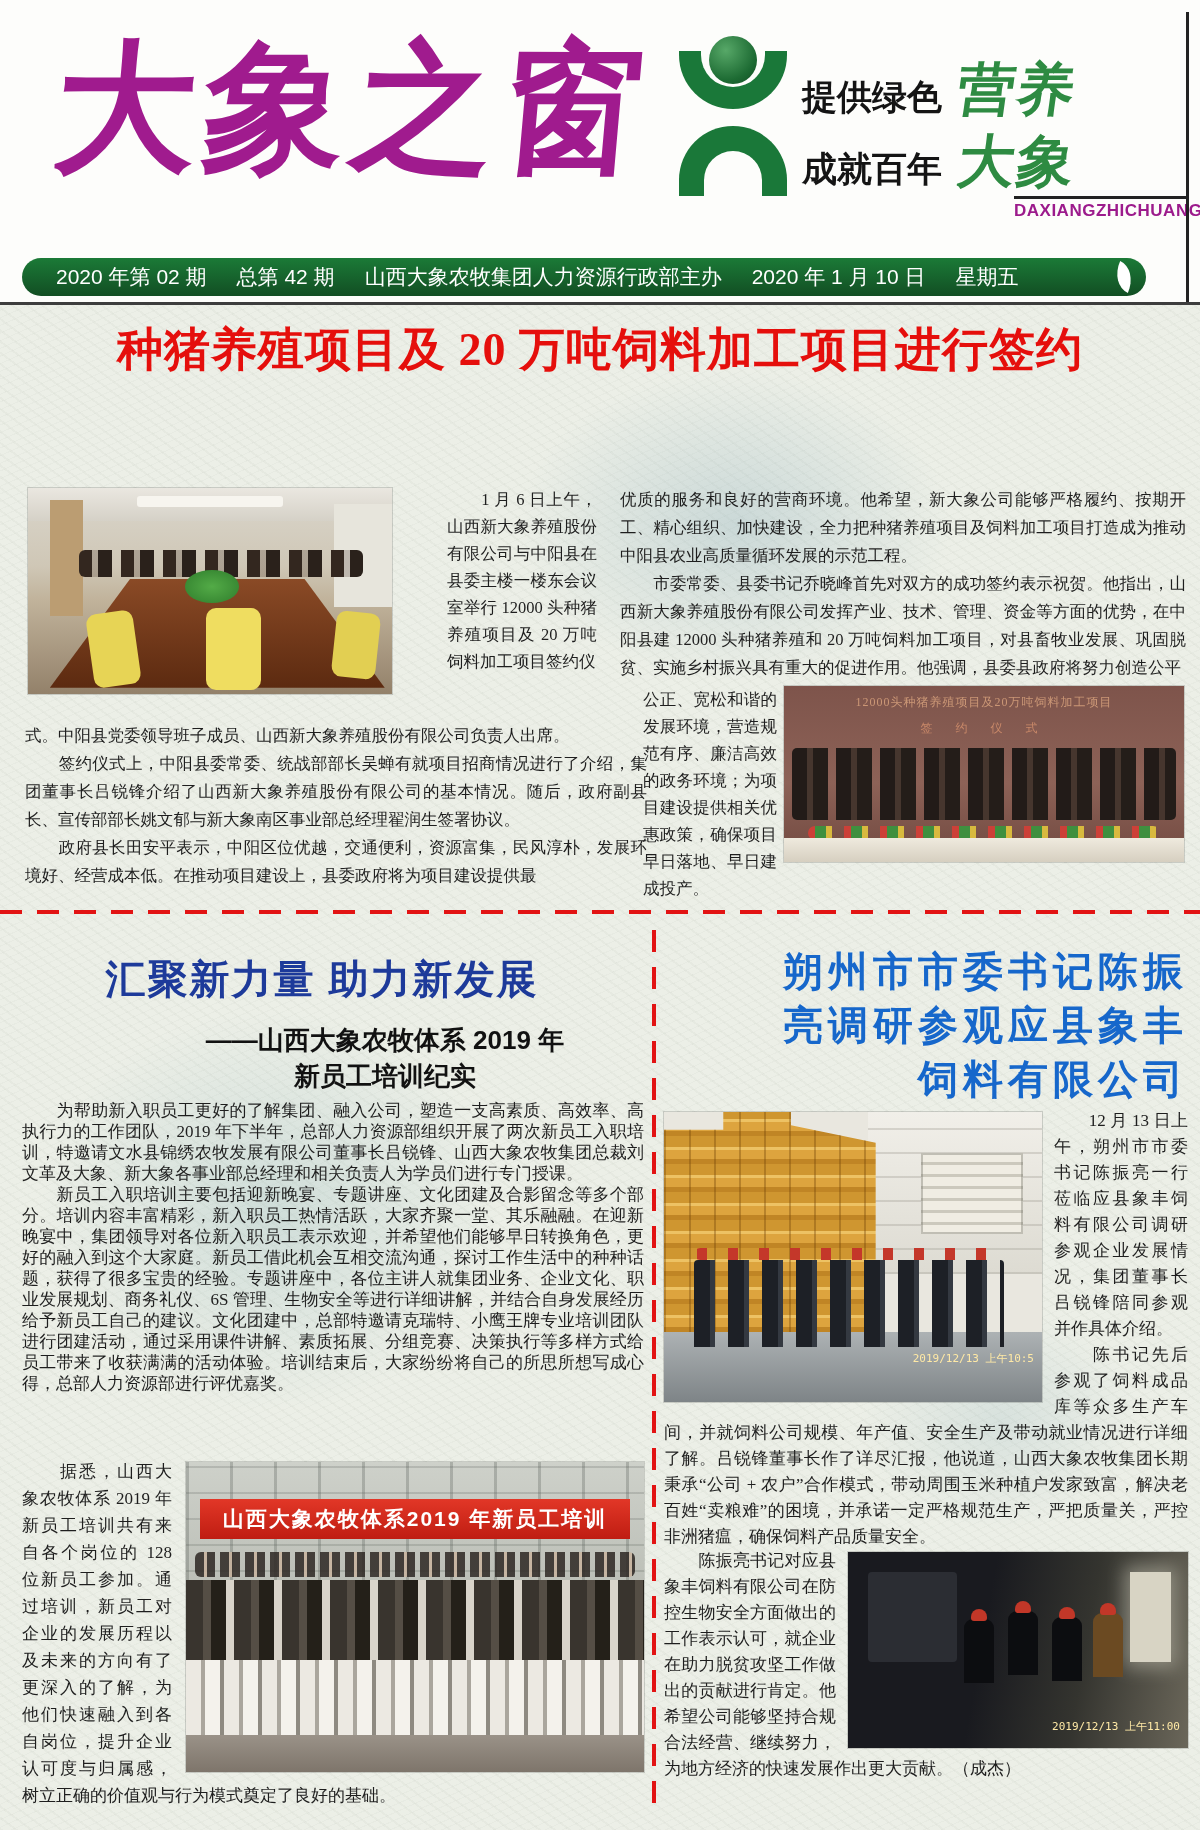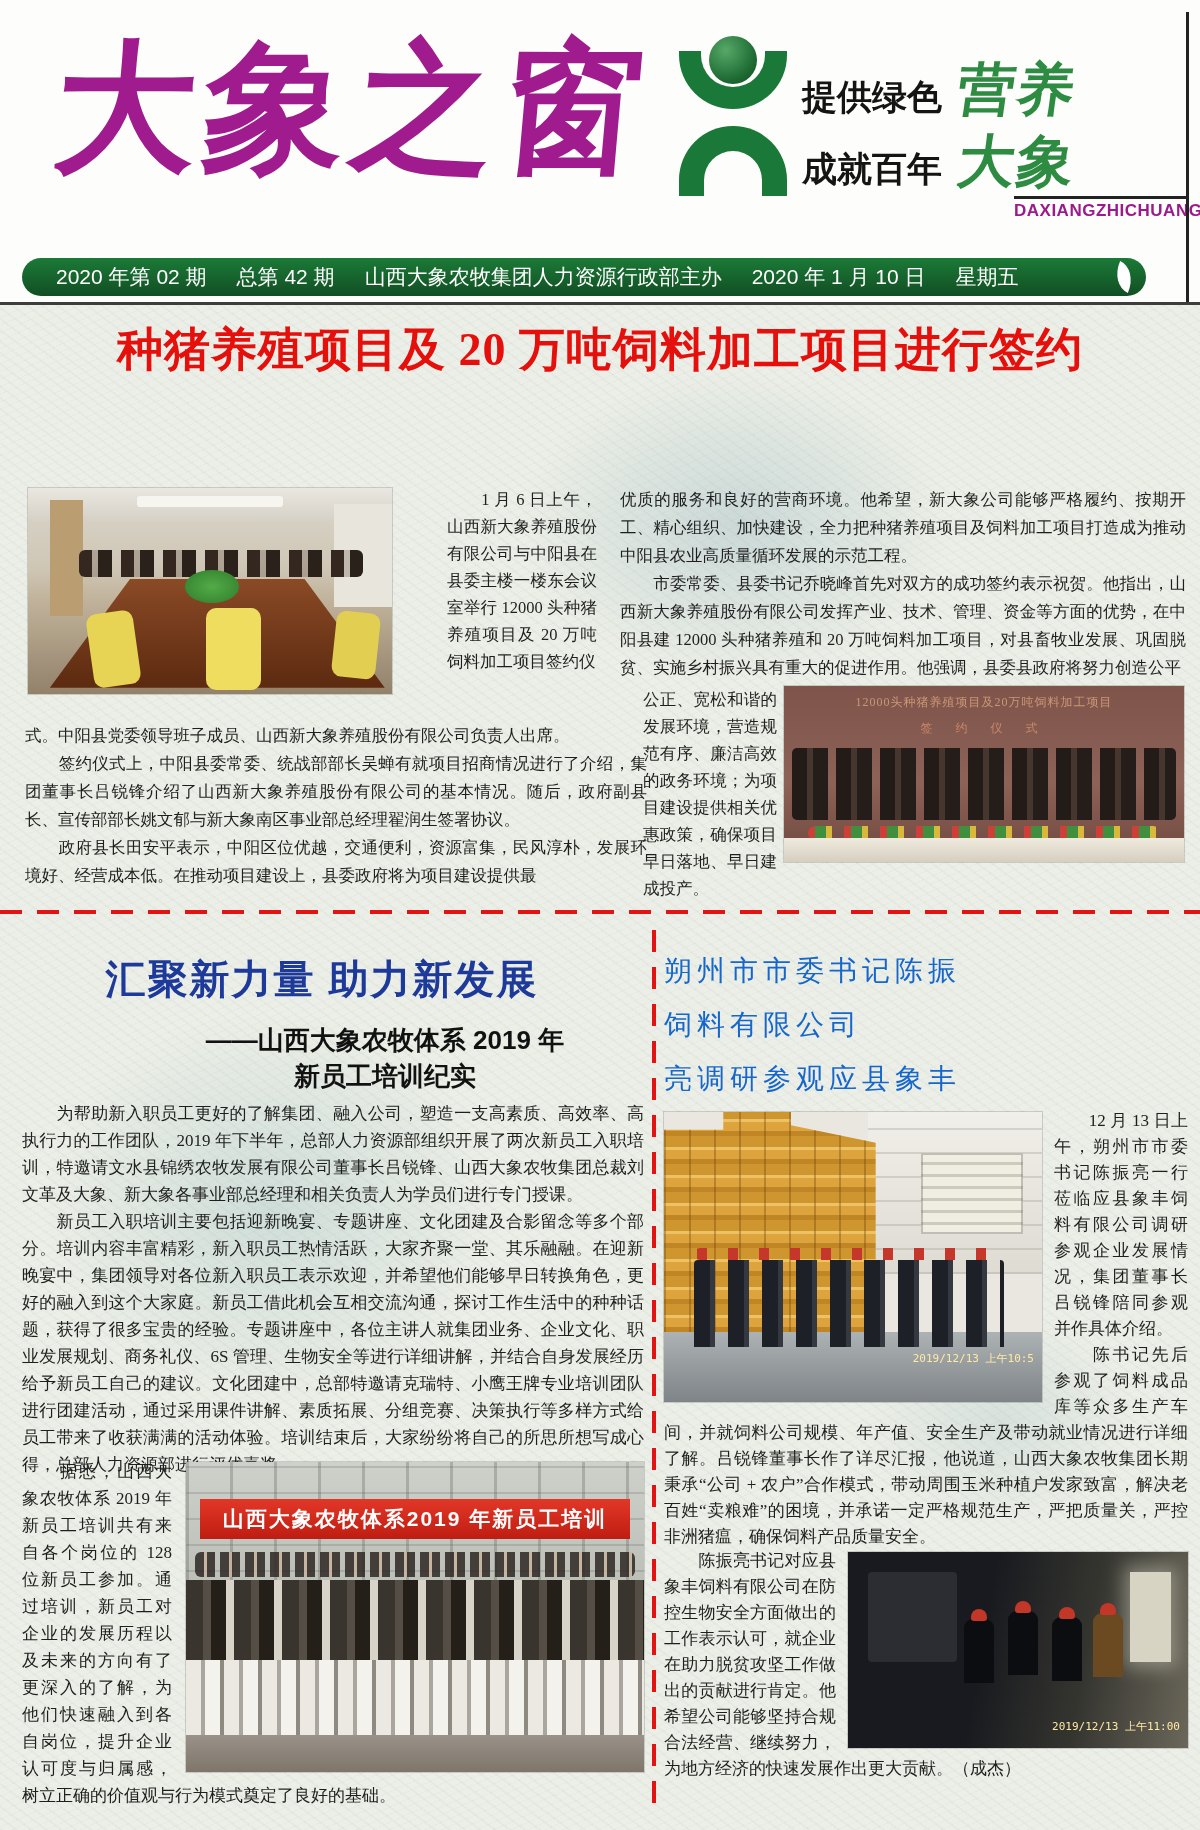--- a/index.html
+++ b/index.html
@@ -84,41 +84,41 @@
   .sep-h{left:0;top:910px;width:1200px;height:4px;
     background:repeating-linear-gradient(90deg,#e21313 0 22px,transparent 22px 37px);}
   .sep-v{left:652px;top:930px;width:4px;height:888px;
     background:repeating-linear-gradient(180deg,#e21313 0 22px,transparent 22px 37px);}
 
   
   .a2-headline{left:22px;top:944px;width:600px;text-align:center;color:#1d3a9a;
     font-family:"Liberation Sans","DejaVu Sans",sans-serif;font-weight:900;font-size:40px;letter-spacing:2px;margin-top:8px;}
   .a2-subtitle{left:150px;top:1022px;width:470px;text-align:center;color:#111;
     font-family:"Liberation Sans","DejaVu Sans",sans-serif;font-weight:700;font-size:26px;line-height:36px;}
-  .a2-body{left:22px;top:1100px;width:622px;font-size:17px;line-height:27px;}
+  .a2-body{left:22px;top:1100px;width:622px;font-size:17px;line-height:21px;}
   .a2-bottom{left:22px;top:1458px;width:622px;font-size:17px;line-height:27px;}
   .photo3{float:right;width:458px;height:310px;margin:4px 0 6px 14px;background:#c7cac3;position:relative;overflow:hidden;box-shadow:0 0 0 1px rgba(40,40,40,.18);}
   .p3-windows{left:0;top:0;right:0;height:44%;
     background:repeating-linear-gradient(90deg,rgba(88,94,88,.30) 0 3px,transparent 3px 44px),
                repeating-linear-gradient(0deg,rgba(88,94,88,.22) 0 2px,transparent 2px 26px),
                linear-gradient(#ced1ca,#babdb5);}
   .p3-banner{left:3%;right:3%;top:12%;height:40px;line-height:40px;text-align:center;
     background:linear-gradient(#e23727,#bf1d12);color:#fff;font-size:21px;font-weight:700;letter-spacing:2px;
     font-family:"Liberation Sans","DejaVu Sans",sans-serif;white-space:nowrap;}
   .p3-heads{left:2%;right:2%;top:29%;height:8%;border-radius:6px;opacity:.85;
     background:repeating-linear-gradient(90deg,#2d2723 0 9px,#c8b39e 9px 12px,#2d2723 12px 20px,transparent 20px 25px);}
   .p3-crowd1{left:0;right:0;top:38%;height:26%;
     background:repeating-linear-gradient(90deg,#39342e 0 17px,#554e45 17px 25px,#242019 25px 40px,#d9d4ca 40px 48px);}
   .p3-crowd2{left:0;right:0;top:64%;height:24%;
     background:repeating-linear-gradient(90deg,#ece9e2 0 15px,#aaa69d 15px 19px,#f4f2ec 19px 34px,#8e8a81 34px 38px);}
   .p3-ground{left:0;right:0;bottom:0;height:12%;background:linear-gradient(#9a9288,#7e756b);}
 
   
-  .a3-headline{left:664px;top:944px;width:524px;text-align:left;color:#1667cb;
-    font-family:"Liberation Sans","DejaVu Sans",sans-serif;font-weight:400;font-size:28px;line-height:54px;letter-spacing:5px;}
+  .a3-headline{left:664px;top:944px;width:524px;text-align:right;color:#1667cb;
+    font-family:"Liberation Sans","DejaVu Sans",sans-serif;font-weight:700;font-size:40px;line-height:54px;letter-spacing:5px;}
   .a3-block1{left:664px;top:1108px;width:524px;font-size:17px;line-height:26px;}
   .a3-block2{left:664px;top:1548px;width:524px;font-size:17px;line-height:26px;}
   .photo4{float:left;width:378px;height:290px;margin:4px 12px 4px 0;background:#e9e7df;position:relative;overflow:hidden;box-shadow:0 0 0 1px rgba(40,40,40,.18);}
   .p4-wall{right:0;top:0;width:46%;height:56%;
     background:repeating-linear-gradient(0deg,rgba(160,158,148,.35) 0 2px,transparent 2px 24px),
                linear-gradient(#f1efe9,#dddbd2);}
   .p4-pallets{right:5%;top:14%;width:27%;height:28%;
     background:repeating-linear-gradient(0deg,#f0ede3 0 9px,#ccc9bd 9px 12px);
     box-shadow:inset 0 0 0 2px rgba(120,120,110,.4);}
   .p4-bags{left:0;top:0;width:56%;height:76%;
@@ -250,22 +250,22 @@
       <div class="abs p3-heads"></div>
       <div class="abs p3-crowd1"></div>
       <div class="abs p3-crowd2"></div>
       <div class="abs p3-ground"></div>
     </div>
     <p>　　据悉，山西大象农牧体系 2019 年新员工培训共有来自各个岗位的 128 位新员工参加。通过培训，新员工对企业的发展历程以及未来的方向有了更深入的了解，为他们快速融入到各自岗位，提升企业认可度与归属感，树立正确的价值观与行为模式奠定了良好的基础。</p>
   </div>
 
   <div class="abs a3-headline">
     <div>朔州市市委书记陈振</div>
+    <div>亮调研参观应县象丰</div>
     <div>饲料有限公司</div>
-    <div>亮调研参观应县象丰</div>
   </div>
 
   <div class="abs a3-block1 body-text">
     <div class="photo4">
       <div class="abs p4-wall"></div>
       <div class="abs p4-pallets"></div>
       <div class="abs p4-bags"></div>
       <div class="abs p4-floor"></div>
       <div class="abs p4-helmets"></div>
       <div class="abs p4-bodies"></div>

